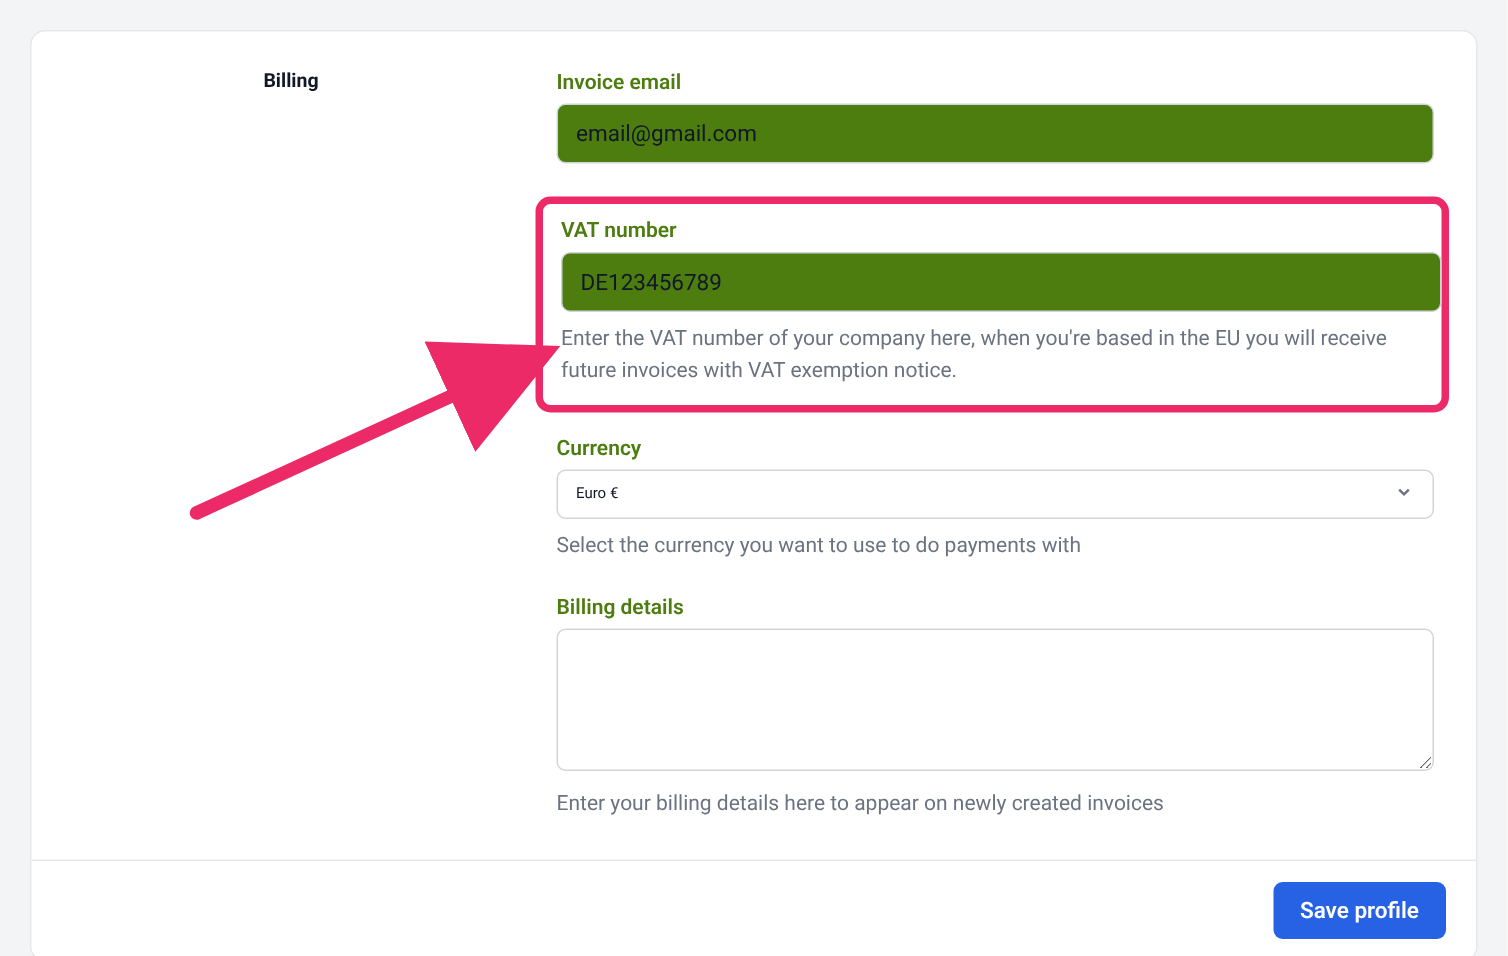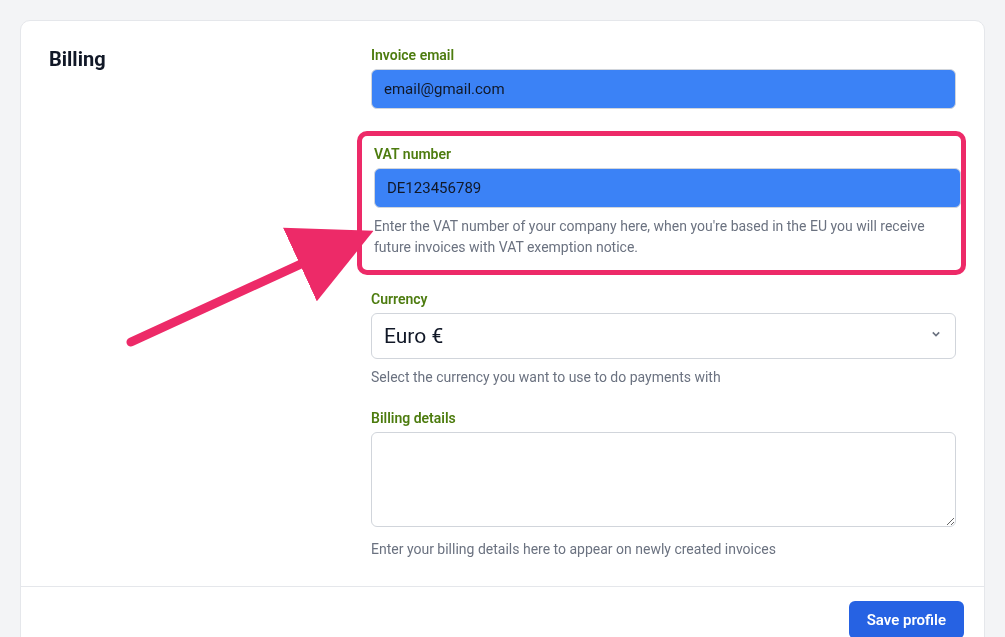--- a/index.html
+++ b/index.html
@@ -24,24 +24,25 @@
     .card-body {
       display: flex;
       padding: 26px 28px 26px 28px;
       gap: 32px;
     }
     .sidebar {
       width: 290px;
       flex-shrink: 0;
     }
     .sidebar h2 {
-      font-size: 20px;
+      font-size: 13px;
       font-weight: 700;
       margin-bottom: 8px;
       color: #111827;
+      text-align: center;
     }
     .sidebar p {
       font-size: 14px;
       line-height: 1.5;
       color: #6b7280;
     }
     .form-area {
       flex: 1;
       position: relative;
     }
@@ -55,36 +56,36 @@
       color: #4d7c0f;
       margin-bottom: 6px;
     }
     .text-input {
       width: 100%;
       padding: 10px 12px;
       font-size: 15px;
       border: 1px solid #d1d5db;
       border-radius: 6px;
       color: #111827;
-      background: #3b82f6;
+      background: #4d7c0f;
       font-family: inherit;
     }
     .helper-text {
       font-size: 14px;
       color: #6b7280;
       margin-top: 8px;
       line-height: 1.5;
     }
     .select-wrapper {
       position: relative;
     }
     .select-input {
       width: 100%;
       padding: 10px 36px 10px 12px;
-      font-size: 21px;
+      font-size: 10px;
       border: 1px solid #d1d5db;
       border-radius: 6px;
       color: #111827;
       background: #fff;
       appearance: none;
       font-family: inherit;
       cursor: pointer;
     }
     .chevron {
       position: absolute;

